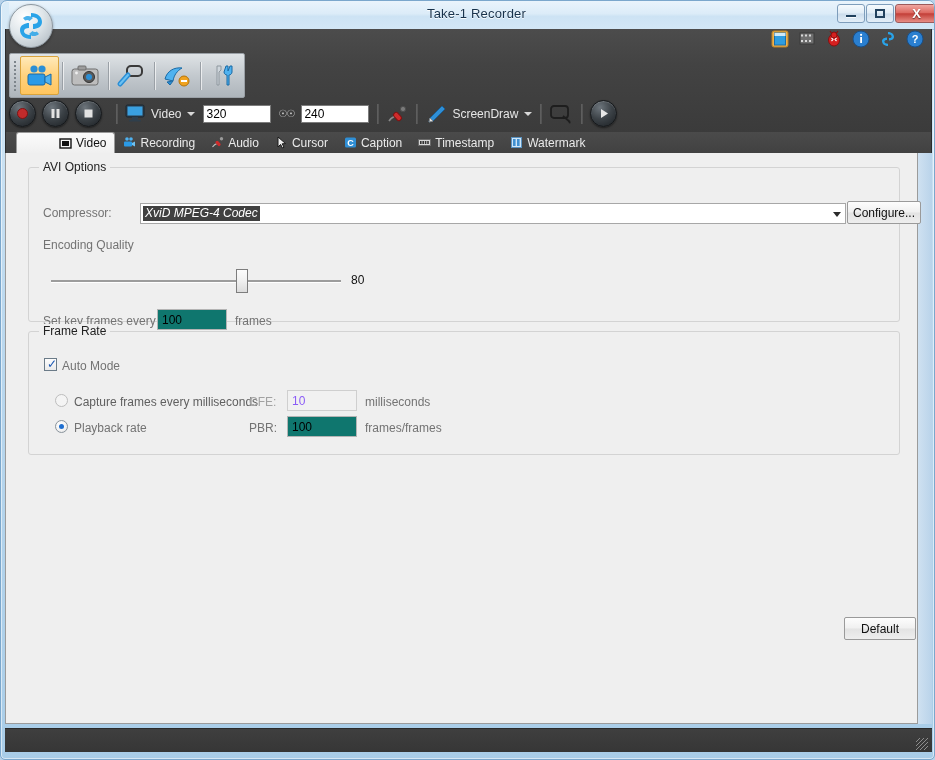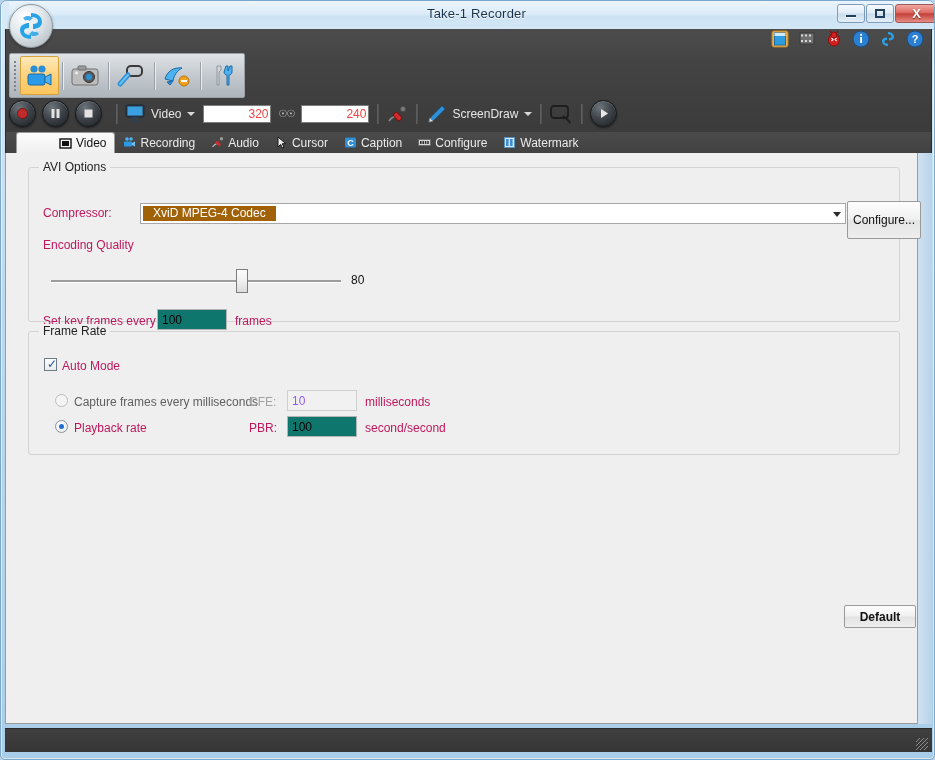--- a/index.html
+++ b/index.html
@@ -131,22 +131,22 @@
     margin-right: 6px; position: relative;
     display:flex; align-items:center; justify-content:center;
   }
   .csep { width: 1px; height: 20px; background: #5e5e5e;
     box-shadow: 1px 0 0 rgba(255,255,255,.12); margin: 0 8px; }
   .cb-label { color: #e6e6e6; font-size: 12px; }
   .cb-caret { width:0;height:0;border-left:4px solid transparent;border-right:4px solid transparent;
               border-top:4px solid #d8d8d8; margin-left:6px; }
   .num-input {
     width: 68px; height: 18px; background: #fff; border: 1px solid #7c7c7c;
-    font-family: "Liberation Sans", sans-serif; font-size: 12px; color:#ef4444;
-    padding: 0 2px; box-sizing: border-box; line-height: 16px; text-align: right;
+    font-family: "Liberation Sans", sans-serif; font-size: 12px; color:#000000;
+    padding: 0 2px; box-sizing: border-box; line-height: 16px;
   }
   .chainico { color:#cfcfcf; font-size: 10px; margin: 0 7px; letter-spacing:-1px;}
 
   
   #tabstrip {
     position: absolute; left: 4px; top: 131px;
     width: 927px; height: 21px;
     background: linear-gradient(180deg,#4b4b4b 0%,#414141 100%);
     border-left:1px solid #2b2b2b; border-right:1px solid #2b2b2b;
     box-sizing: border-box;
@@ -187,53 +187,53 @@
     box-sizing: border-box;
   }
   .group-title {
     position: absolute; top: -8px; left: 10px;
     background: #efefef; padding: 0 4px;
     font-size: 12px; color: #222;
   }
   #group-avi { left: 22px; top: 14px; width: 872px; height: 155px; }
   #group-fps { left: 22px; top: 178px; width: 872px; height: 124px; padding-left: 12px; }
 
-  .lbl { font-size: 12px; color: #be185d; position: absolute; }
+  .lbl { font-size: 12px; color: #737373; position: absolute; }
 
   .txtbox {
     position: absolute; background: #0f766e; border: 1px solid #b4b4b4;
     box-sizing: border-box; font-size: 12px; color: #000;
     padding: 2px 4px; line-height: 15px;
   }
   .txtbox.disabled { background:#f1f1f1; color:#8b5cf6; border-color:#cfcfcf; }
 
   
   #compressor-combo {
     position: absolute; left: 111px; top: 35px; width: 706px; height: 21px;
     background: #fff; border: 1px solid #a7a7a7; box-sizing: border-box;
   }
   #compressor-value {
     position:absolute; left: 2px; top: 2px;
-    background: #a16207; color: #fff; font-size: 12px;
-    padding: 0 10px; line-height: 15px;
+    background: #404040; color: #fff; font-size: 12px;
+    padding: 0 2px; line-height: 15px; font-style: italic;
   }
   #combo-arrow {
     position:absolute; right: 4px; top: 8px;
     width:0;height:0;border-left:4px solid transparent;border-right:4px solid transparent;
     border-top:5px solid #2b2b2b;
   }
   .btn {
     position: absolute;
     background: linear-gradient(180deg,#fdfdfd 0%, #f0f0f0 48%, #e3e3e3 52%, #eeeeee 100%);
     border: 1px solid #9a9a9a; border-radius: 2px;
     font-size: 12px; color: #111; box-sizing: border-box;
     display:flex; align-items:center; justify-content:center;
   }
-  #btn-configure { left: 818px; top: 33px; width: 74px; height: 38px; }
-  #btn-default { left: 838px; top: 452px; width: 72px; height: 23px; font-weight: bold; }
+  #btn-configure { left: 818px; top: 33px; width: 74px; height: 23px; }
+  #btn-default { left: 838px; top: 464px; width: 72px; height: 23px; }
 
   
   #slider-wrap { position:absolute; left: 22px; top: 101px; width: 290px; height: 24px; }
   #slider-track {
     position:absolute; left: 0; top: 11px; width: 290px; height: 2px;
     background:#9c9c9c; border-bottom: 1px solid #ffffff;
   }
   #slider-thumb {
     position:absolute; left: 185px; top: 0px; width: 12px; height: 24px;
     background: linear-gradient(180deg,#fcfcfc 0%, #f0f0f0 50%, #dcdcdc 100%);
@@ -521,21 +521,21 @@
       <span>Caption</span>
     </div>
     <div class="tab">
       <svg class="tab-ico" viewBox="0 0 13 13">
         <rect x="0.5" y="3.5" width="12" height="6" fill="#d8d8d8" stroke="#6a6a6a"></rect>
         <rect x="2" y="5" width="1.6" height="3" fill="#333"></rect>
           <rect x="4.4" y="5" width="1.6" height="3" fill="#333"></rect>
         <rect x="6.8" y="5" width="1.6" height="3" fill="#333"></rect>
           <rect x="9.2" y="5" width="1.6" height="3" fill="#333"></rect>
       </svg>
-      <span>Configure</span>
+      <span>Timestamp</span>
     </div>
     <div class="tab">
       <svg class="tab-ico" viewBox="0 0 13 13">
         <rect x="1.5" y="1.5" width="10" height="10" fill="#cfe6f8" stroke="#5a92c0"></rect>
         <rect x="3" y="3" width="2.6" height="7" fill="#3f8fd0"></rect>
         <rect x="7" y="3" width="2.6" height="7" fill="#3f8fd0"></rect>
       </svg>
       <span>Watermark</span>
     </div>
   </div>
@@ -579,21 +579,21 @@
       <div class="radio off" style="left:26px; top:62px;"></div>
       <div class="lbl" style="left:45px; top:63px; color:#606060;">Capture frames every milliseconds</div>
       <div class="lbl" style="left:220px; top:63px; color:#a2a2a2;">CFE:</div>
       <input class="txtbox disabled" style="left: 258px; top: 58px; width: 70px; height: 21px;" disabled="" value="10">
       <div class="lbl" style="left:336px; top:63px;">milliseconds</div>
 
       <div class="radio on" style="left:26px; top:88px;"></div>
       <div class="lbl" style="left:45px; top:89px;">Playback rate</div>
       <div class="lbl" style="left:220px; top:89px;">PBR:</div>
       <input class="txtbox" style="left: 258px; top: 84px; width: 70px; height: 21px;" value="100">
-      <div class="lbl" style="left:336px; top:89px;">second/second</div>
+      <div class="lbl" style="left:336px; top:89px;">frames/frames</div>
     </div>
 
     <div class="btn" id="btn-default">Default</div>
   </div>
 
   <div id="statusbar">
     <div id="status-text">Ready</div>
     <div id="resize-grip"></div>
   </div>
 

